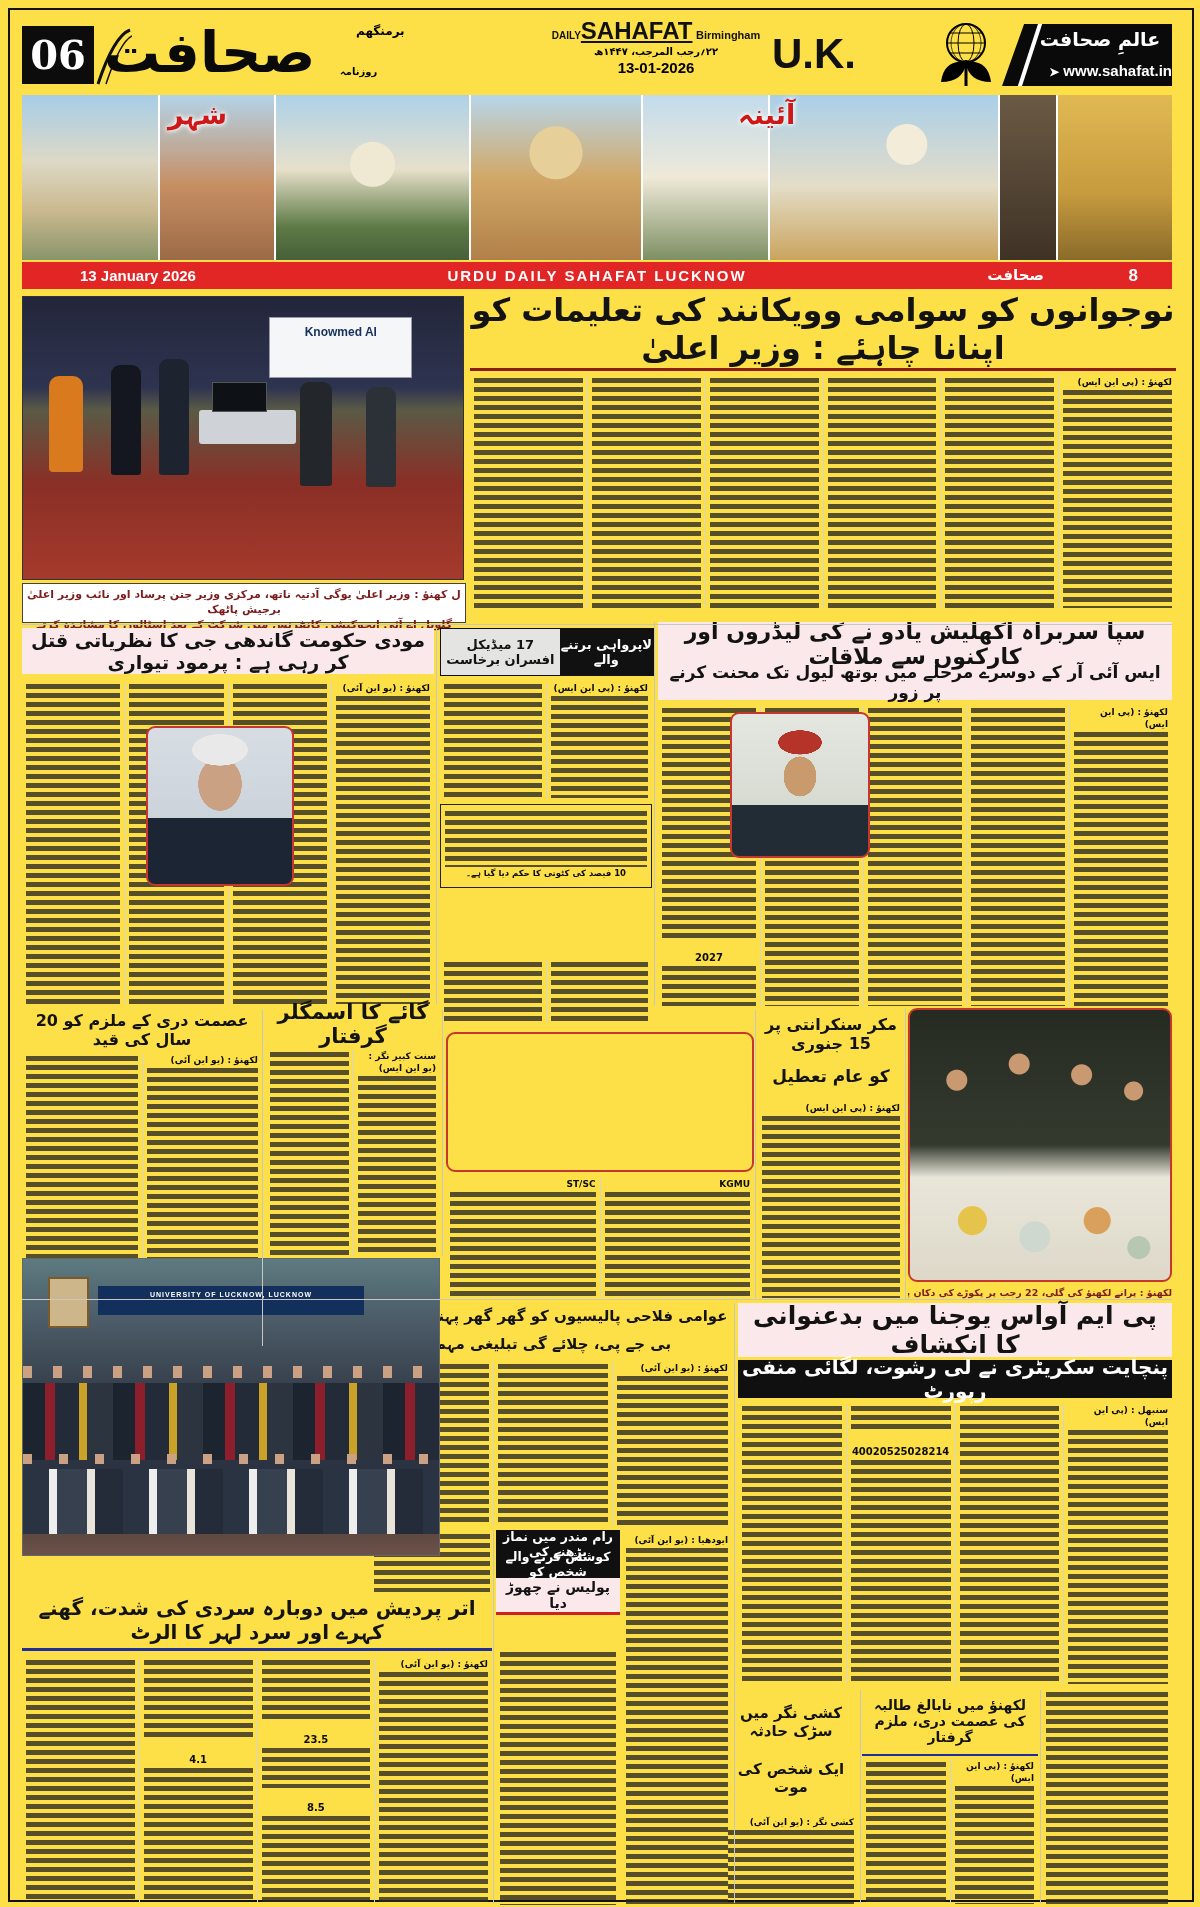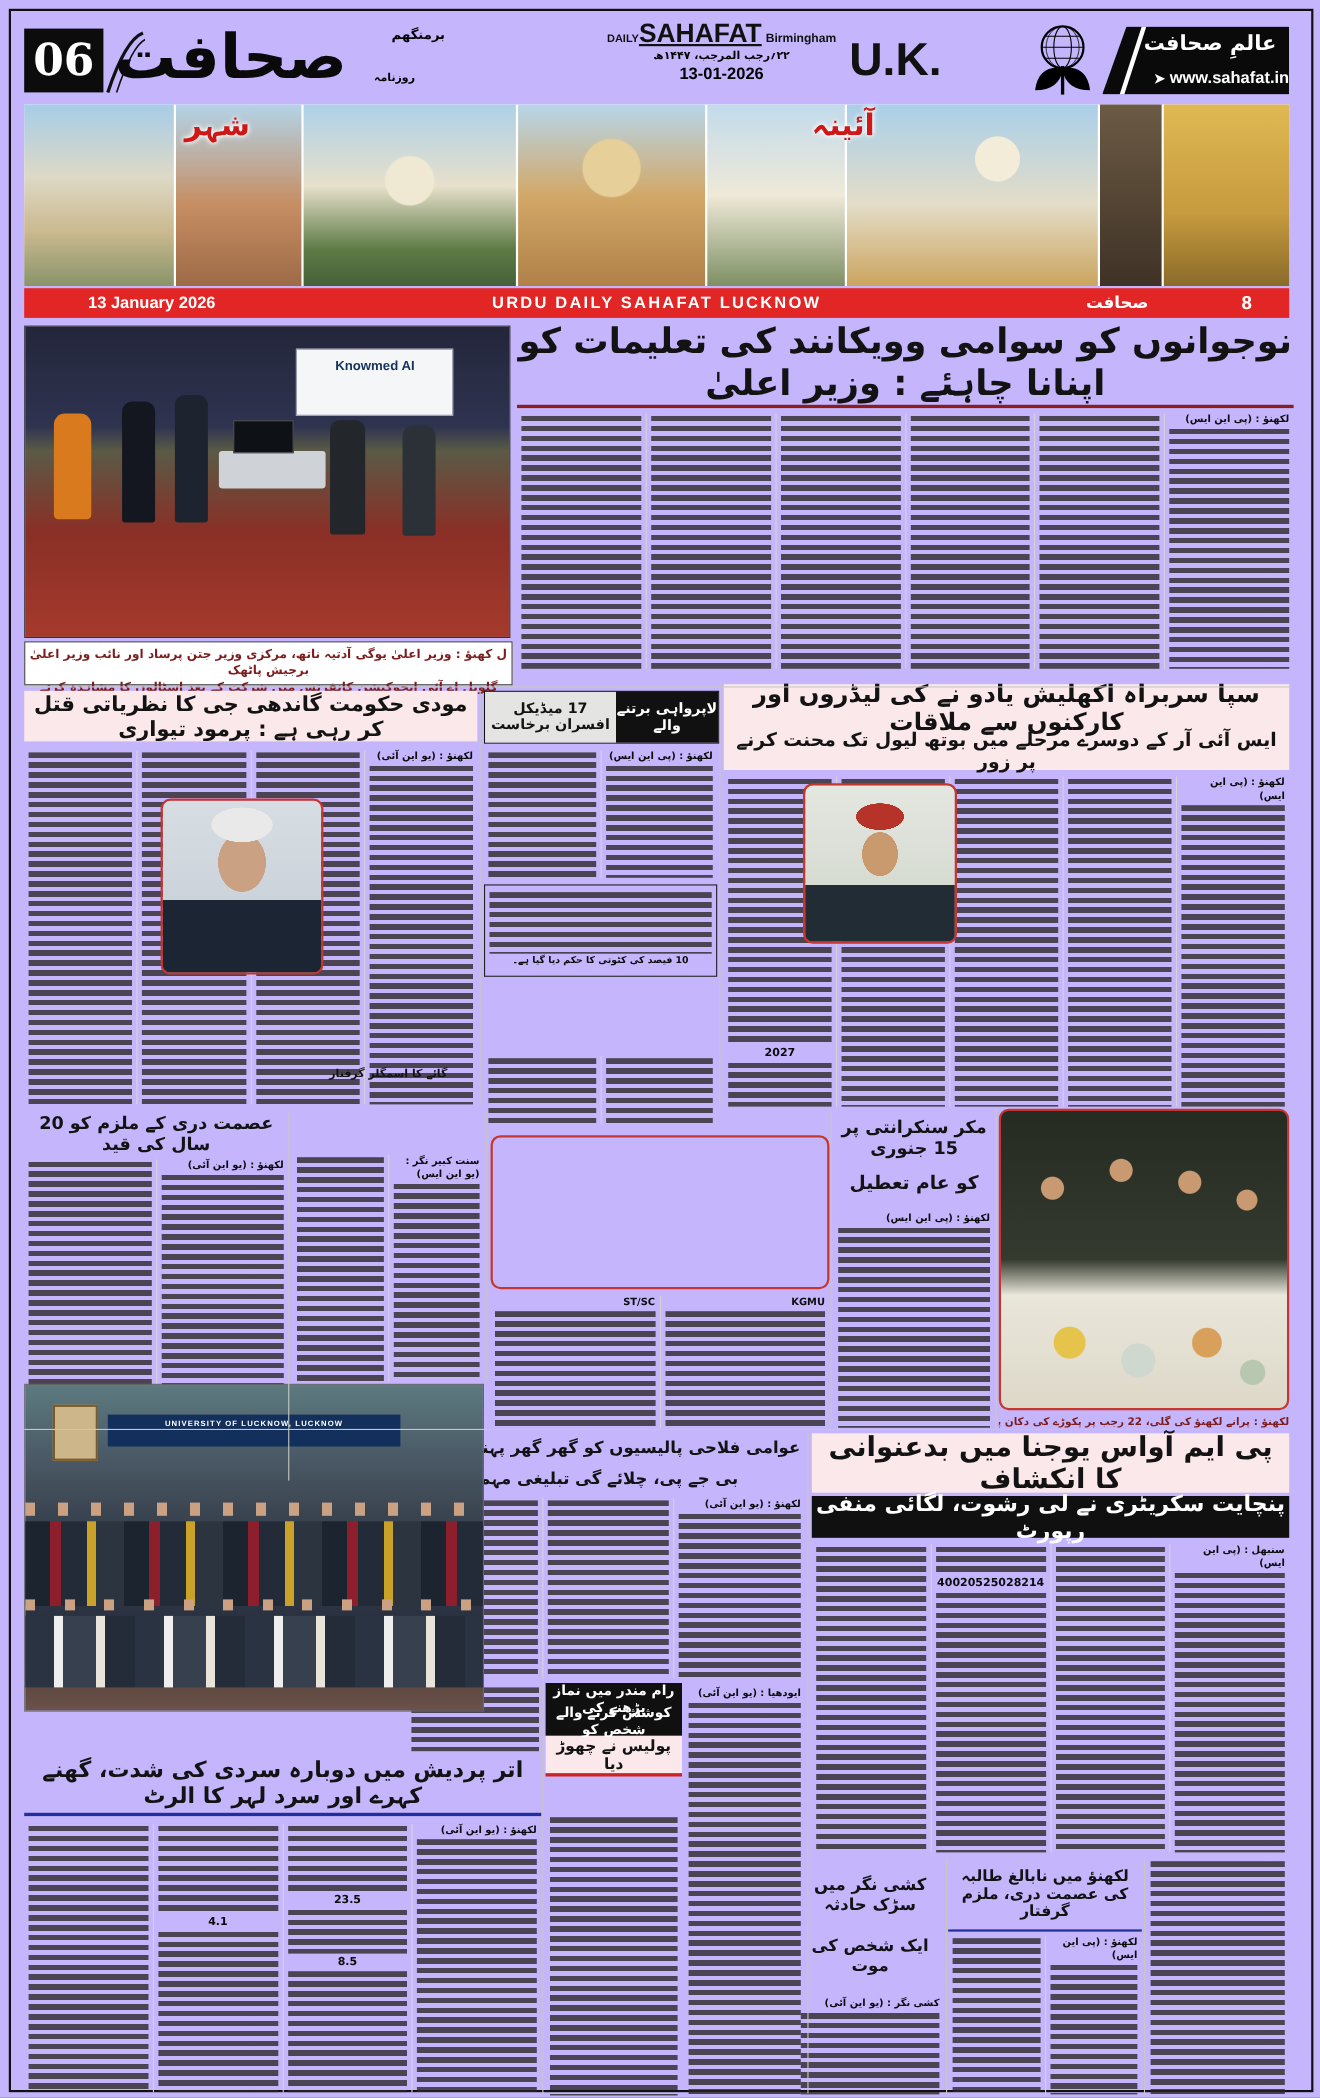--- a/index.html
+++ b/index.html
@@ -1,27 +1,27 @@
 <!DOCTYPE html>
 <html><head>
 <meta charset="utf-8">
 <style>
   html,body{margin:0;padding:0;background:#888;}
-  #page{position:relative;width:1200px;height:1907px;background:#c4b5fd;margin:0 auto;
+  #page{position:relative;width:1200px;height:1907px;background:#fde047;margin:0 auto;
         font-family:"DejaVu Sans",sans-serif;overflow:hidden;}
   #frame{position:absolute;left:8px;top:8px;width:1182px;height:1890px;border:2px solid #111;}
   .abs{position:absolute;}
   
   .cols{display:flex;flex-direction:row-reverse;}
   .col{display:flex;flex-direction:column;flex:1;min-width:0;padding:0 4px;}
   .col+.col{border-right:1px solid #d6d4d0;}
   .fill{flex:1;margin-top:2px;background:repeating-linear-gradient(to bottom,
         rgba(40,37,34,.78) 0px,rgba(40,37,34,.78) 5px,transparent 5px,transparent 9px);}
   .dl{font:700 9px/12px "DejaVu Sans",sans-serif;color:#0c0c0c;direction:rtl;text-align:right;}
-  .num{font:700 10px/12px "DejaVu Sans",sans-serif;color:#0c0c0c;text-align:center;margin-top:2px;}
+  .num{font:700 10px/12px "DejaVu Sans",sans-serif;color:#0c0c0c;text-align:center;margin-top:14px;}
   
   .hl{direction:rtl;text-align:center;color:#131313;font-family:"DejaVu Sans",sans-serif;
       display:flex;align-items:center;justify-content:center;}
   .pink{background:#fbe8ea;}
   .cap{color:#7c1d1d;font-weight:700;direction:rtl;text-align:center;font-family:"DejaVu Sans",sans-serif;}
   .vline{position:absolute;width:1px;background:#c9c7c2;}
   .ph{box-sizing:border-box;border:2px solid #c5372e;border-radius:9px;}
   
   #pgbox{left:22px;top:26px;width:72px;height:58px;background:#0c0c0c;color:#fff;
          font:700 40px/58px "DejaVu Serif",serif;text-align:center;}
@@ -232,21 +232,21 @@
   <div class="abs cols" style="left:22px;top:1054px;width:240px;height:292px">
     <div class="col">
         <span class="dl">لکھنؤ : (یو این آئی)</span>
         <div class="fill"></div>
       </div>
     <div class="col">
         <div class="fill"></div>
       </div>
   </div>
 
-  <div class="abs hl" style="left:266px;top:958px;width:174px;height:36px;font-size:10px;font-weight:800">گائے کا اسمگلر گرفتار</div>
+  <div class="abs hl" style="left:266px;top:1006px;width:174px;height:36px;font-size:21px;font-weight:800">گائے کا اسمگلر گرفتار</div>
   <div class="abs cols" style="left:266px;top:1050px;width:174px;height:206px">
     <div class="col">
         <span class="dl">سنت کبیر نگر : (یو این ایس)</span>
         <div class="fill"></div>
       </div>
     <div class="col">
         <div class="fill"></div>
       </div>
   </div>
 

